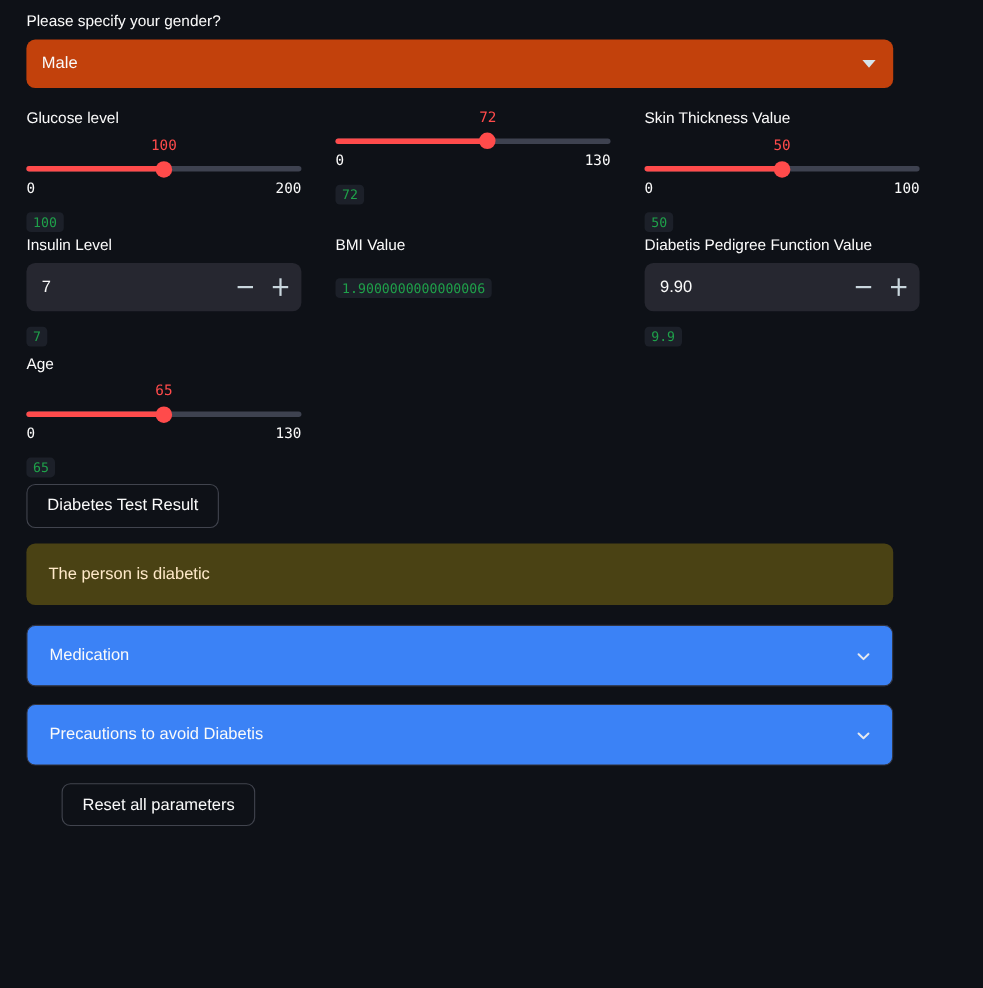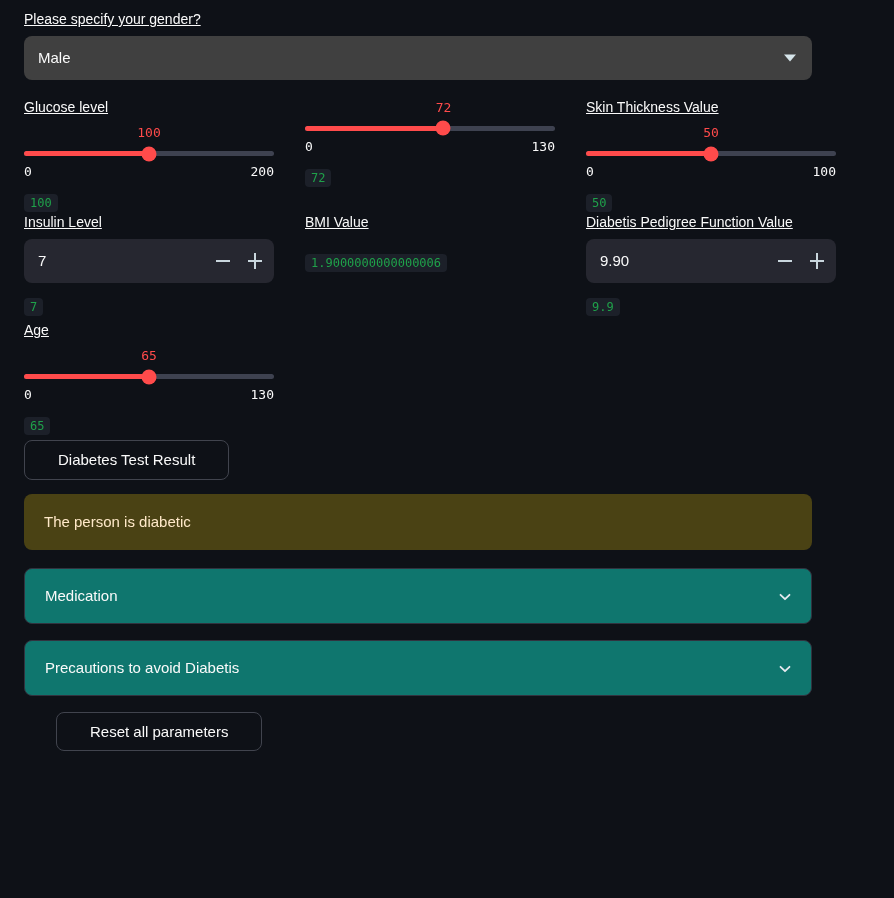--- a/index.html
+++ b/index.html
@@ -17,29 +17,28 @@
     position: relative;
   }
 
   
   .field-label {
     font-size: 14px;
     color: #fafafa;
     line-height: 1.4;
     margin-bottom: 6px;
     white-space: nowrap;
-    text-decoration: underline;
   }
 
   
   .select-wrap { margin-bottom: 18px; }
   .selectbox {
     position: relative;
     height: 44px;
-    background: #404040;
+    background: #c2410c;
     border-radius: 8px;
     display: flex;
     align-items: center;
     padding: 0 14px;
   }
   .selectbox .value {
     font-size: 15px;
     color: #fafafa;
   }
   .caret {
@@ -161,21 +160,21 @@
   }
 
   
   .btn {
     display: inline-block;
     background: #0e1117;
     border: 1px solid #41444e;
     border-radius: 8px;
     color: #fafafa;
     font-size: 15px;
-    padding: 9px 33px;
+    padding: 9px 18px;
     line-height: 1.3;
   }
 
   
   .warnbox {
     background: #4a4214;
     border-radius: 8px;
     padding: 18px 20px;
     margin: 14px 0 18px 0;
     height: 56px;
@@ -190,21 +189,21 @@
   
   .expander {
     position: relative;
     border: 1px solid #31333f;
     border-radius: 8px;
     height: 56px;
     display: flex;
     align-items: center;
     padding: 0 20px;
     margin-bottom: 16px;
-    background: #0f766e;
+    background: #3b82f6;
   }
   .expander .etext {
     font-size: 15px;
     color: #fafafa;
   }
   .chev {
     position: absolute;
     right: 20px;
     top: 50%;
     width: 12px; height: 12px;

